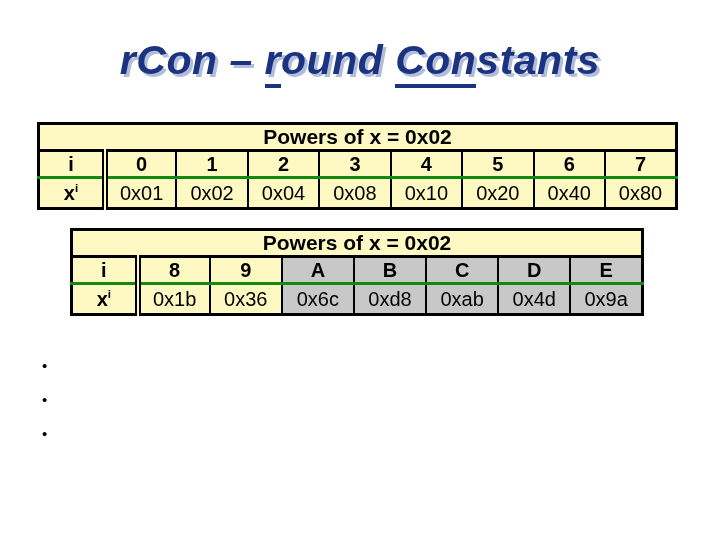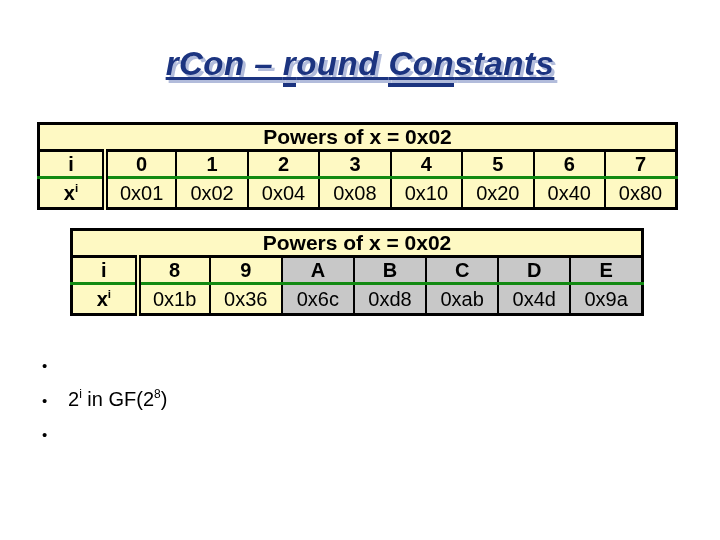--- a/index.html
+++ b/index.html
@@ -4,24 +4,24 @@
 <style>
   html,body { margin:0; padding:0; background:#e9e9e9; }
   .slide {
     position:relative; width:720px; height:540px; margin:0 auto;
     background:#ffffff; overflow:hidden;
     font-family:"Liberation Sans", sans-serif; color:#000;
   }
 
   
   .title {
-    position:absolute; top:38px; left:0; right:0; margin:8px;
-    text-align:center; font-size:33px; font-style:italic; font-weight:bold;
+    position:absolute; top:38px; left:0; right:0; margin:0;
+    text-align:center; font-size:41px; font-style:italic; font-weight:bold;
     color:var(--title-blue); text-shadow:3px 3px 0 var(--title-shadow);
-    letter-spacing:0.5px; line-height:1.1;text-decoration:underline;
+    letter-spacing:0.5px; line-height:1.1;
   }
   .title .u { border-bottom:4px solid currentColor; padding-bottom:1px; }
 
   
   table.t {
     position:absolute; border-collapse:collapse; table-layout:fixed;
     background:#fef9c3; border:3px solid #000;
   }
   .t td { padding:0; text-align:center; vertical-align:middle; font-size:20px; overflow:hidden; }
   .t tr.cap td { border-bottom:3px solid #000; font-weight:bold; height:23px; font-size:21px; }
@@ -128,20 +128,19 @@
     </tr>
   </tbody>
     </table>
 
   <div class="bullets">
     <div class="b">
       <span class="dot">•</span>
     </div>
     <div class="b">
       <span class="dot">•</span>
-      <span><span>2</span><sup>i</sup><span> in GF(2</span><sup>8</sup><span>)</span></span>
     </div>
     <div class="b">
       <span class="dot">•</span>
     </div>
   </div>
 
 </div>
 
 </body></html>

